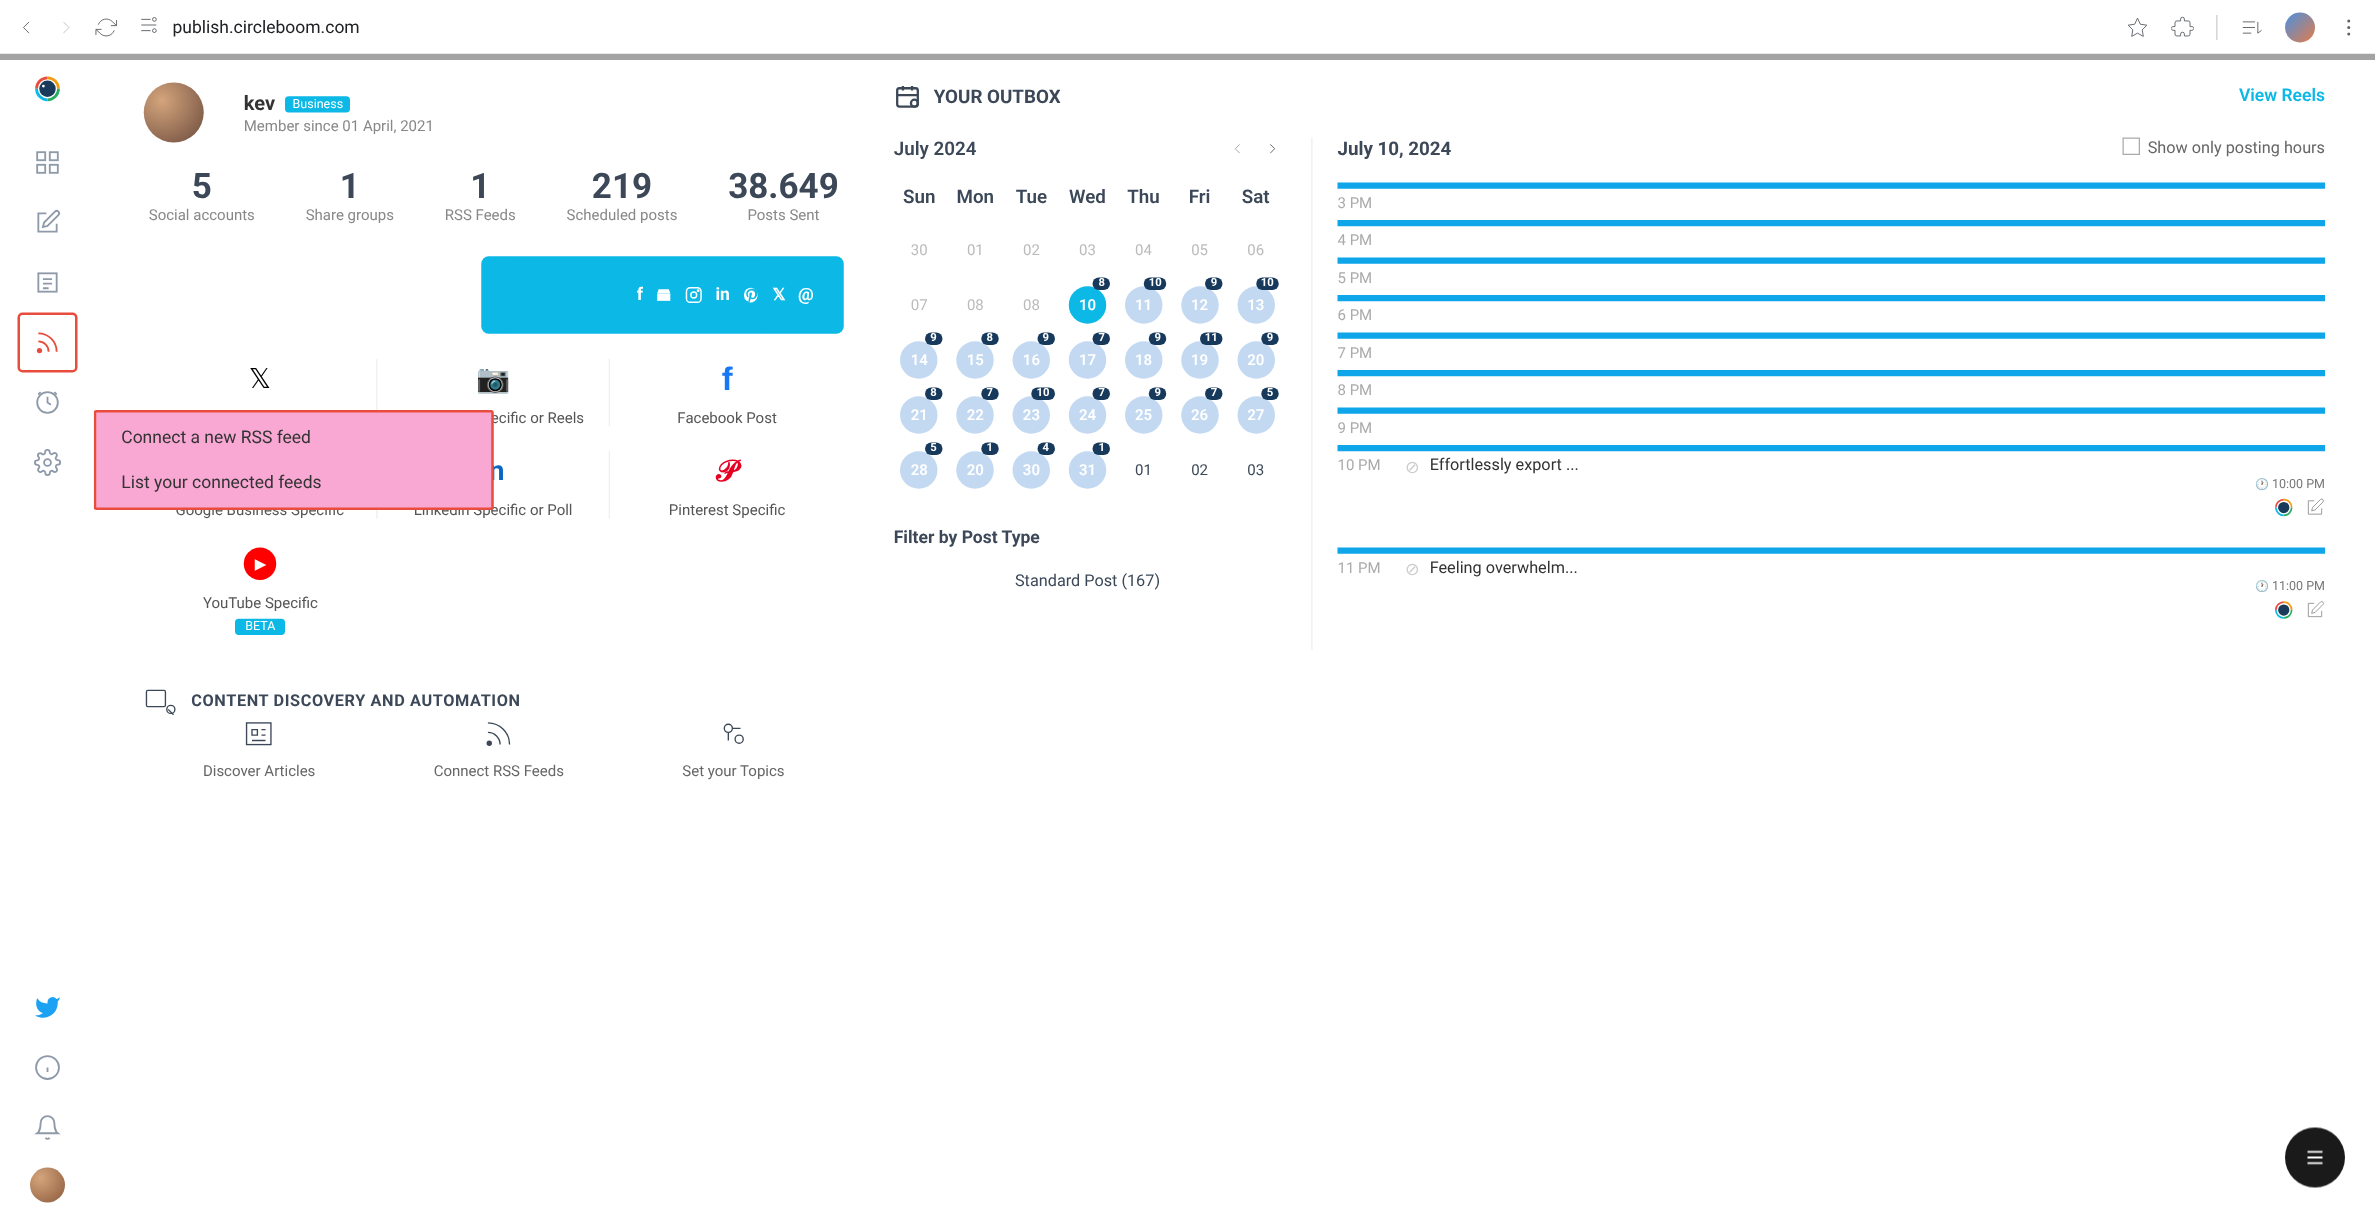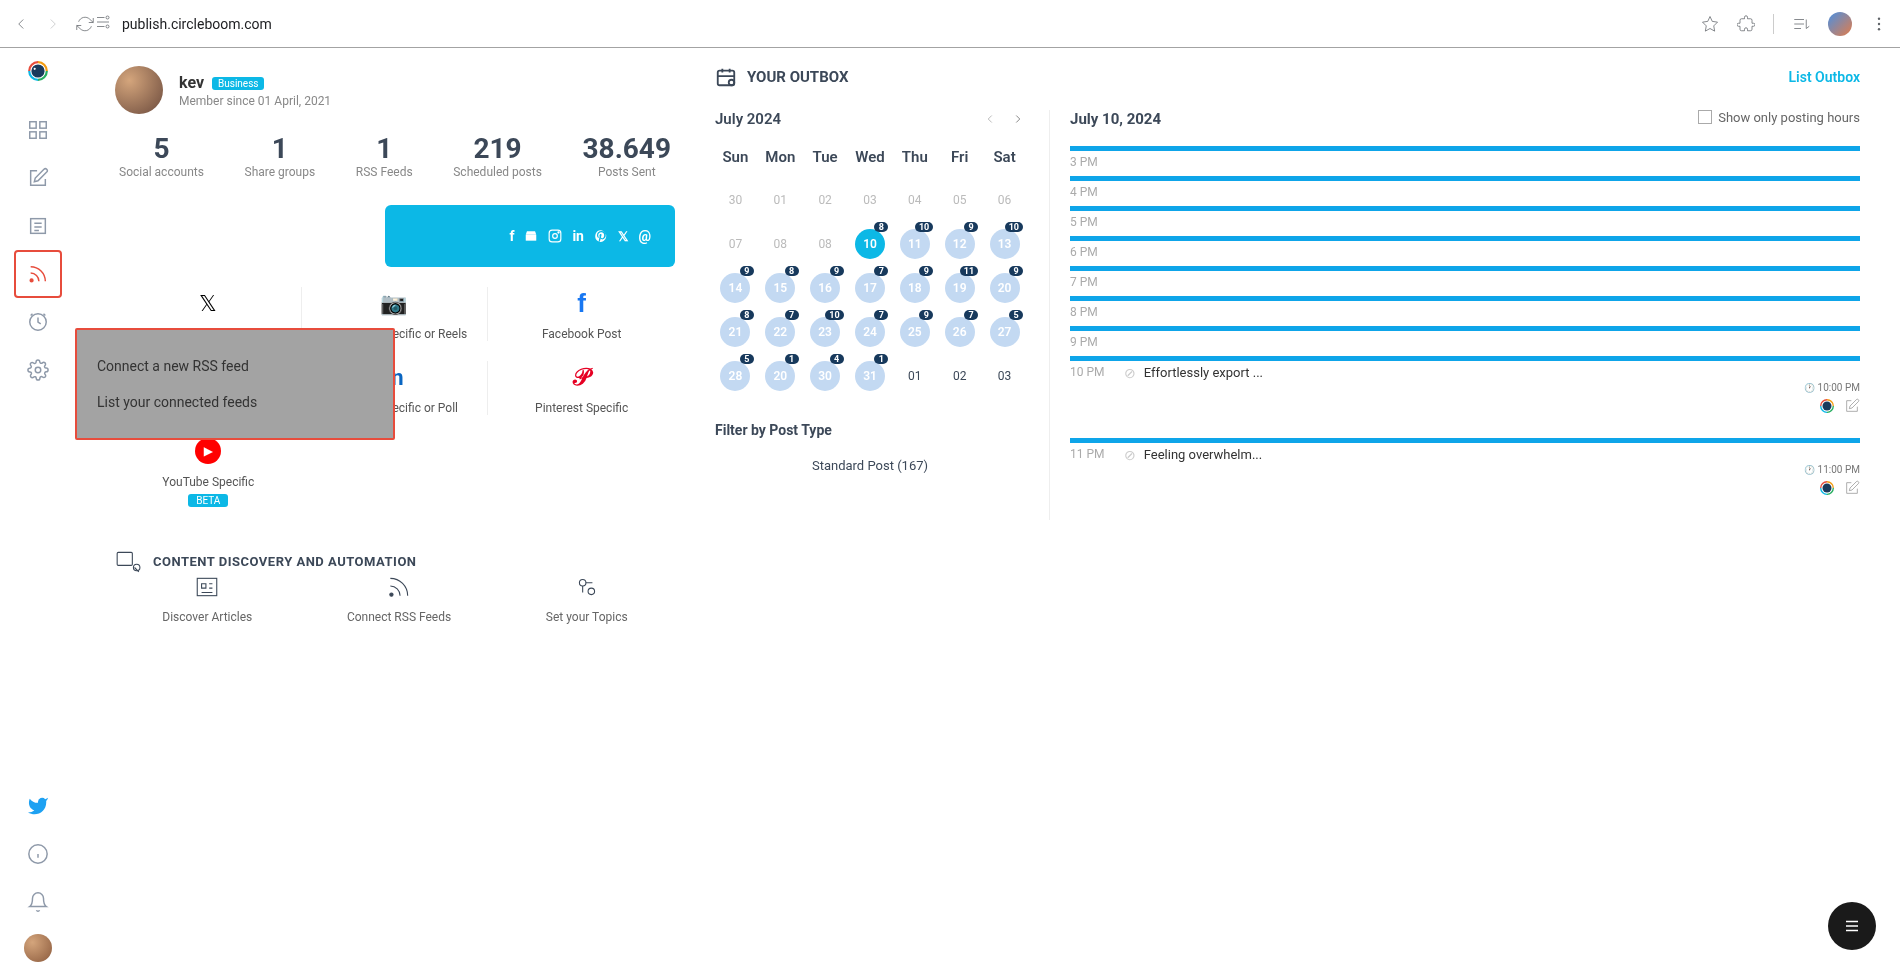--- a/index.html
+++ b/index.html
@@ -1,18 +1,18 @@
 <!DOCTYPE html>
 <html><head>
 <meta charset="utf-8">
 <style>
 * { margin: 0; padding: 0; box-sizing: border-box; font-family: -apple-system, BlinkMacSystemFont, 'Segoe UI', Roboto, sans-serif; }
 body { background: #fff; overflow: hidden; }
 
-.browser-bar { height: 48px; display: flex; align-items: center; padding: 0 12px; border-bottom: 1px solid #a3a3a3; }
+.browser-bar { height: 48px; display: flex; align-items: center; gap: 16px; padding: 0 12px; border-bottom: 5px solid #a3a3a3; }
 .browser-nav { display: flex; gap: 14px; align-items: center; }
 .browser-nav svg { width: 18px; height: 18px; color: #5f6368; cursor: pointer; }
 .browser-nav .disabled { opacity: 0.4; }
 .addr-wrap { display: flex; align-items: center; gap: 10px; flex: 1; }
 .addr-prefix svg { width: 18px; height: 18px; color: #5f6368; }
 .addr { font-size: 14px; color: #202124; }
 .browser-right { display: flex; gap: 18px; align-items: center; color: #5f6368; }
 .browser-right svg { width: 18px; height: 18px; }
 .browser-right .prof { width: 24px; height: 24px; border-radius: 50%; background: linear-gradient(135deg,#4a90e2,#e27c4a); }
 .divider-v { width: 1px; height: 20px; background: #ccc; }
@@ -24,35 +24,35 @@
 .sidebar .side-item.active { border: 2px solid #e74c3c; border-radius: 4px; color: #e74c3c; }
 .sidebar svg { width: 22px; height: 22px; stroke-width: 1.6; }
 .sidebar .spacer { flex: 1; }
 .sidebar .avatar { width: 28px; height: 28px; border-radius: 50%; background: radial-gradient(circle at 30% 30%, #d4a57c, #8b5a3c); margin-top: 8px; }
 .sidebar .twitter-icon { color: #1da1f2; }
 
 .main { flex: 1; padding: 18px 40px; overflow-y: auto; display: flex; gap: 40px; position: relative; }
 .left-col { width: 560px; }
 .right-col { flex: 1; }
 
-.profile-head { display: flex; align-items: center; gap: 16px; margin-bottom: 18px; }
+.profile-head { display: flex; align-items: center; gap: 32px; margin-bottom: 18px; }
 .profile-head .avatar-big { width: 48px; height: 48px; border-radius: 50%; background: radial-gradient(circle at 30% 30%, #d4a57c, #6b4a3c); }
 .profile-head .name { font-size: 16px; font-weight: 700; color: #333; }
 .profile-head .badge { display: inline-block; background: #0cb8e6; color: #fff; font-size: 10px; padding: 1px 6px; border-radius: 3px; margin-left: 4px; vertical-align: middle; }
 .profile-head .since { font-size: 12px; color: #888; margin-top: 2px; }
 
 .stats { display: flex; justify-content: space-between; margin-bottom: 26px; padding: 0 4px; }
 .stat { text-align: center; }
 .stat .num { font-size: 28px; font-weight: 700; color: #3c4858; }
 .stat .lbl { font-size: 12px; color: #888; }
 
 .blue-btn { background: #0cb8e6; height: 62px; border-radius: 6px; display: flex; align-items: center; justify-content: flex-end; padding: 0 24px; gap: 10px; color: #fff; margin-bottom: 20px; margin-left: 270px; }
 .blue-btn span { font-size: 14px; font-weight: 700; }
 
-.popup { position: absolute; top: 280px; left: 0; width: 320px; background: #a3a3a3; border: 2px solid #e74c3c; border-radius: 2px; z-index: 50; padding: 18px 0; }
+.popup { position: absolute; top: 280px; left: 0; width: 320px; background: #f9a8d4; border: 2px solid #e74c3c; border-radius: 2px; z-index: 50; padding: 2px 0; }
 .popup .item { padding: 10px 20px; font-size: 14px; color: #333; cursor: pointer; }
 
 .post-types { display: grid; grid-template-columns: repeat(3, 1fr); gap: 20px 0; margin-bottom: 40px; }
 .post-type { text-align: center; }
 .post-type .icon-wrap { height: 32px; display: flex; align-items: center; justify-content: center; margin-bottom: 8px; font-size: 22px; }
 .post-type .lbl { font-size: 12px; color: #555; }
 .post-type .beta { display: inline-block; background: #0cb8e6; color: #fff; font-size: 10px; padding: 1px 8px; border-radius: 3px; margin-top: 4px; }
 .col-sep { border-right: 1px solid #eee; }
 .fb { color: #1877f2; font-size: 26px; font-weight: 700; font-family: Arial; }
 .gm { color: #4285f4; font-size: 20px; }
@@ -357,21 +357,21 @@
     <div class="right-col">
       <div class="outbox-head">
         <div class="title">
           <svg viewBox="0 0 24 24" fill="none" stroke="currentColor" stroke-width="2">
               <rect x="3" y="5" width="18" height="16" rx="2"></rect>
               <path d="M16 3v4M8 3v4M3 11h18"></path>
               <circle cx="18" cy="18" r="3"></circle>
             </svg>
           <span>YOUR OUTBOX</span>
         </div>
-        <span class="view-link">List Outbox</span>
+        <span class="view-link">View Reels</span>
       </div>
 
       <div class="outbox-body">
         <div class="calendar-col">
           <div class="cal-head">
             <span class="month">July 2024</span>
             <div class="cal-nav">
               <svg viewBox="0 0 24 24" fill="none" stroke="currentColor">
                   <path d="M15 18l-6-6 6-6"></path>
                 </svg>

